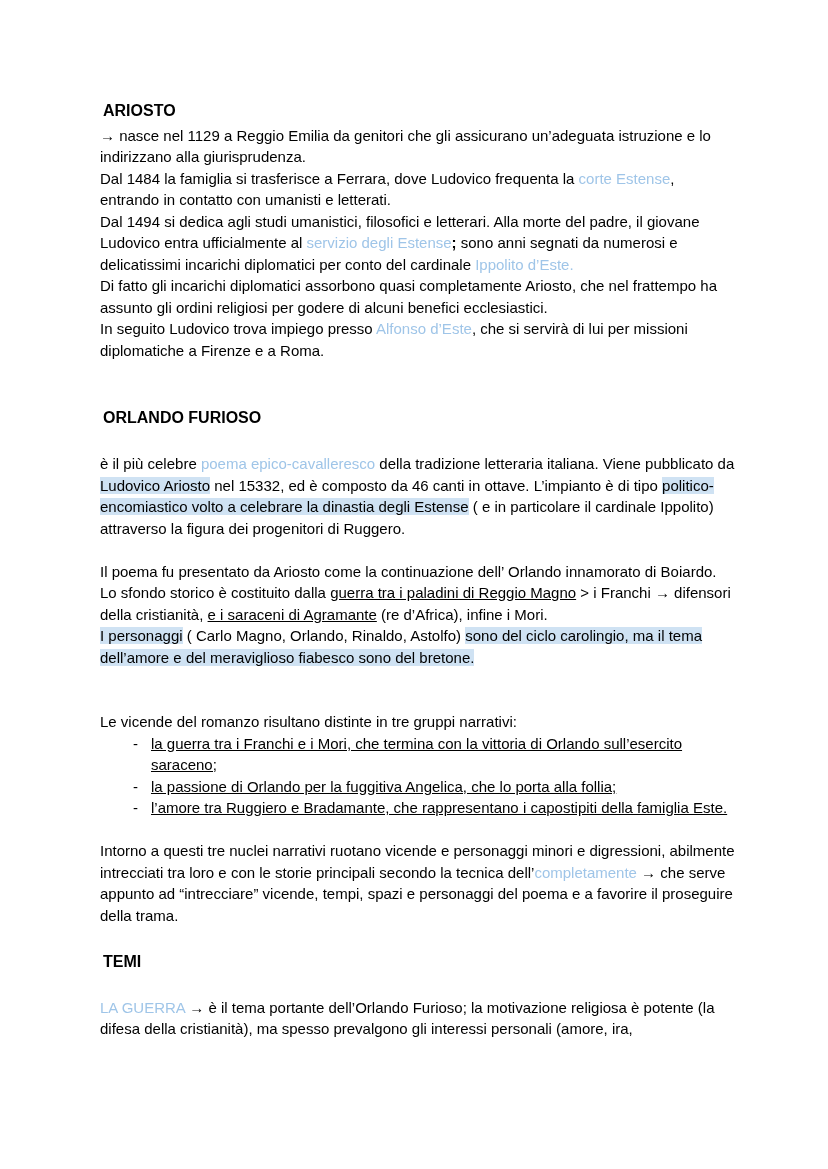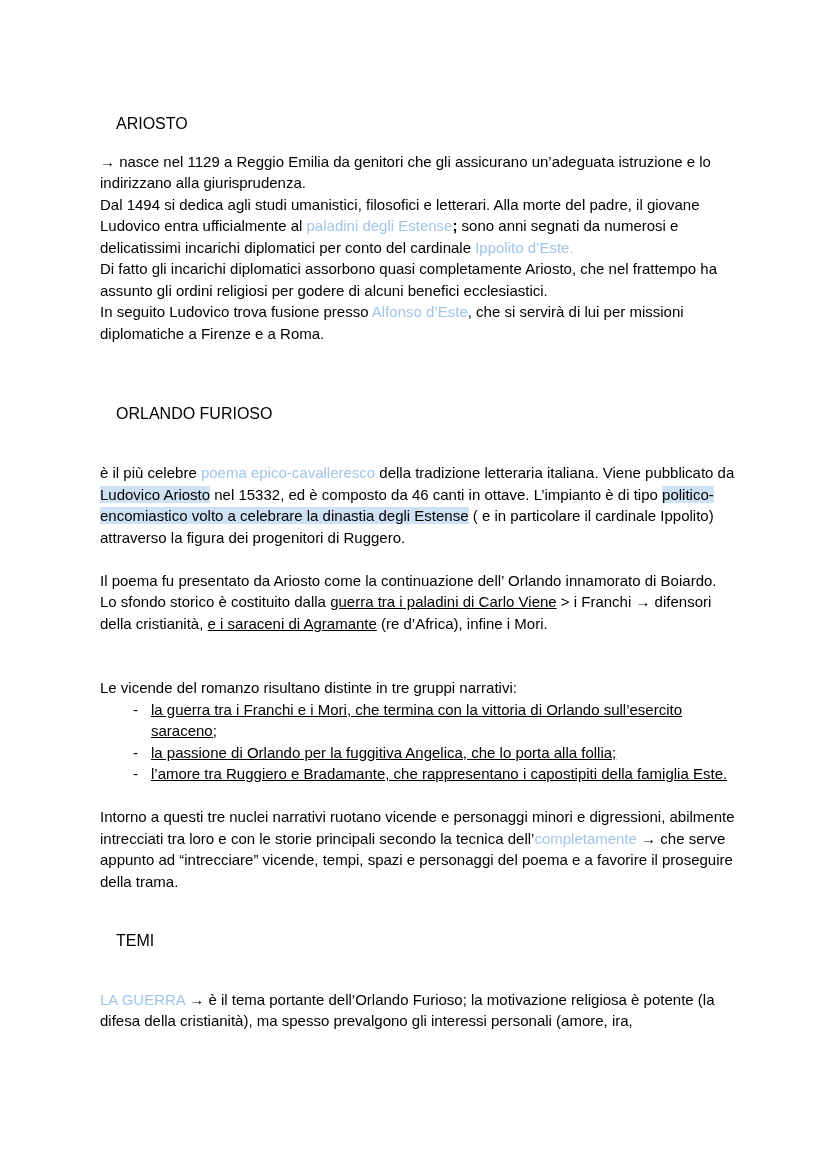--- a/index.html
+++ b/index.html
@@ -17,24 +17,24 @@
   .doc-page {
     position: absolute;
     left: 100px;
     top: 97px;
     width: 636px;
     font-size: 15px;
     line-height: 21.5px;
     color: #000000;
   }
   .heading {
-    font-weight: normal;
+    font-weight: bold;
     font-size: 16px;
     line-height: 21.5px;
-    margin: 16px;
+    margin: 3px;
   }
   .para {
     margin: 0;
   }
   .blank-line {
     height: 21.5px;
   }
   .bullet-row {
     display: flex;
     padding-left: 33px;
@@ -50,30 +50,32 @@
   .run-hl { background-color: var(--highlight-blue, #cfe2f3); }
   .run-u { text-decoration: underline; }
   .run-b { font-weight: bold; }
 </style>
 </head>
 <body>
 
 <div class="doc-page">
     <div class="heading"><span>ARIOSTO</span></div>
     <p class="para"><span>→ nasce nel 1129 a Reggio Emilia da genitori che gli assicurano un’adeguata istruzione e lo indirizzano alla giurisprudenza.</span></p>
-    <p class="para"><span>Dal 1494 si dedica agli studi umanistici, filosofici e letterari. Alla morte del padre, il giovane Ludovico entra ufficialmente al </span><span class="run-blue">paladini degli Estense</span><span class="run-b">;</span><span> sono anni segnati da numerosi e delicatissimi incarichi diplomatici per conto del cardinale </span><span class="run-blue">Ippolito d’Este.</span></p>
+    <p class="para"><span>Dal 1484 la famiglia si trasferisce a Ferrara, dove Ludovico frequenta la </span><span class="run-blue">corte Estense</span><span>, entrando in contatto con umanisti e letterati.</span></p>
+    <p class="para"><span>Dal 1494 si dedica agli studi umanistici, filosofici e letterari. Alla morte del padre, il giovane Ludovico entra ufficialmente al </span><span class="run-blue">servizio degli Estense</span><span class="run-b">;</span><span> sono anni segnati da numerosi e delicatissimi incarichi diplomatici per conto del cardinale </span><span class="run-blue">Ippolito d’Este.</span></p>
     <p class="para"><span>Di fatto gli incarichi diplomatici assorbono quasi completamente Ariosto, che nel frattempo ha assunto gli ordini religiosi per godere di alcuni benefici ecclesiastici.</span></p>
-    <p class="para"><span>In seguito Ludovico trova fusione presso </span><span class="run-blue">Alfonso d’Este</span><span>, che si servirà di lui per missioni diplomatiche a Firenze e a Roma.</span></p>
+    <p class="para"><span>In seguito Ludovico trova impiego presso </span><span class="run-blue">Alfonso d’Este</span><span>, che si servirà di lui per missioni diplomatiche a Firenze e a Roma.</span></p>
     <div class="blank-line"></div>
     <div class="blank-line"></div>
     <div class="heading"><span>ORLANDO FURIOSO</span></div>
     <div class="blank-line"></div>
     <p class="para"><span>è il più celebre </span><span class="run-blue">poema epico-cavalleresco</span><span> della tradizione letteraria italiana. Viene pubblicato da </span><span class="run-hl">Ludovico Ariosto</span><span> nel 15332, ed è composto da 46 canti in ottave. L’impianto è di tipo </span><span class="run-hl">politico-encomiastico volto a celebrare la dinastia degli Estense</span><span> ( e in particolare il cardinale Ippolito) attraverso la figura dei progenitori di Ruggero.</span></p>
     <div class="blank-line"></div>
-    <p class="para"><span>Il poema fu presentato da Ariosto come la continuazione dell’ Orlando innamorato di Boiardo. Lo sfondo storico è costituito dalla </span><span class="run-u">guerra tra i paladini di Carlo Viene</span><span> &gt; i Franchi → difensori della cristianità, </span><span class="run-u">e i saraceni di Agramante</span><span> (re d’Africa), infine i Mori.</span></p>
+    <p class="para"><span>Il poema fu presentato da Ariosto come la continuazione dell’ Orlando innamorato di Boiardo. Lo sfondo storico è costituito dalla </span><span class="run-u">guerra tra i paladini di Reggio Magno</span><span> &gt; i Franchi → difensori della cristianità, </span><span class="run-u">e i saraceni di Agramante</span><span> (re d’Africa), infine i Mori.</span></p>
+    <p class="para"><span class="run-hl">I personaggi</span><span> ( Carlo Magno, Orlando, Rinaldo, Astolfo) </span><span class="run-hl">sono del ciclo carolingio, ma il tema dell’amore e del meraviglioso fiabesco sono del bretone.</span></p>
     <div class="blank-line"></div>
     <div class="blank-line"></div>
     <p class="para"><span>Le vicende del romanzo risultano distinte in tre gruppi narrativi:</span></p>
     <div>
       <div class="bullet-row">
         <span class="bullet-marker">-</span>
         <div class="bullet-text"><span class="run-u">la guerra tra i Franchi e i Mori, che termina con la vittoria di Orlando sull’esercito saraceno;</span></div>
       </div>
       <div class="bullet-row">
         <span class="bullet-marker">-</span>

